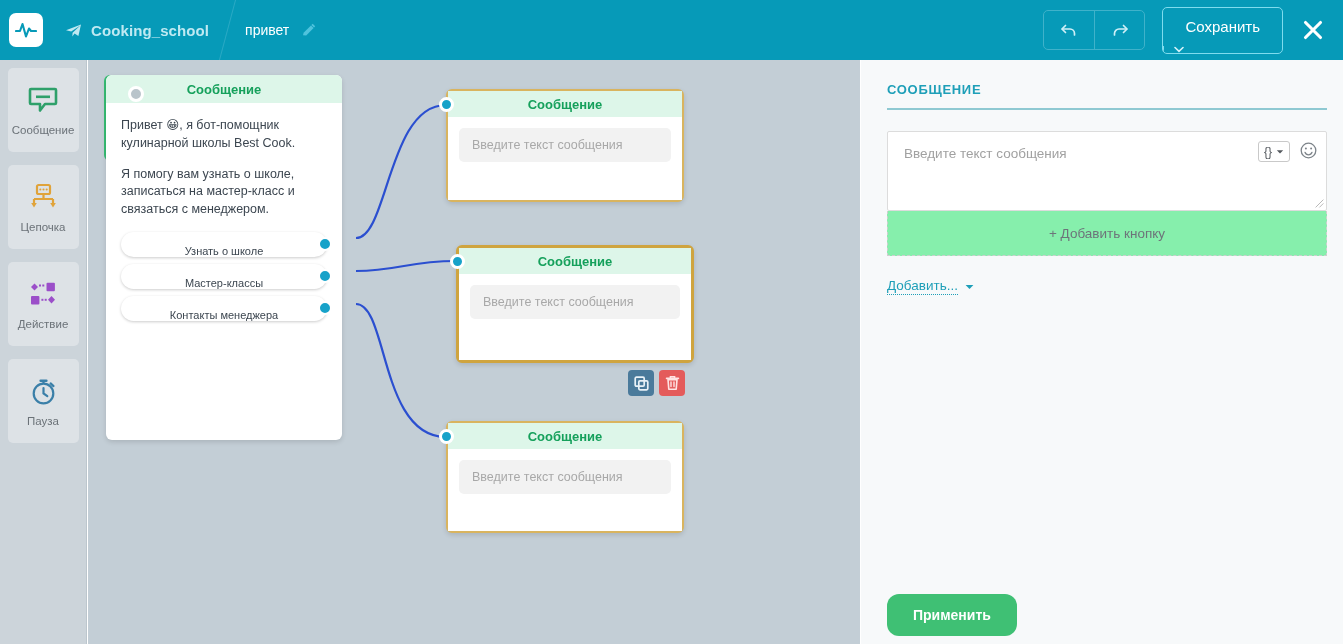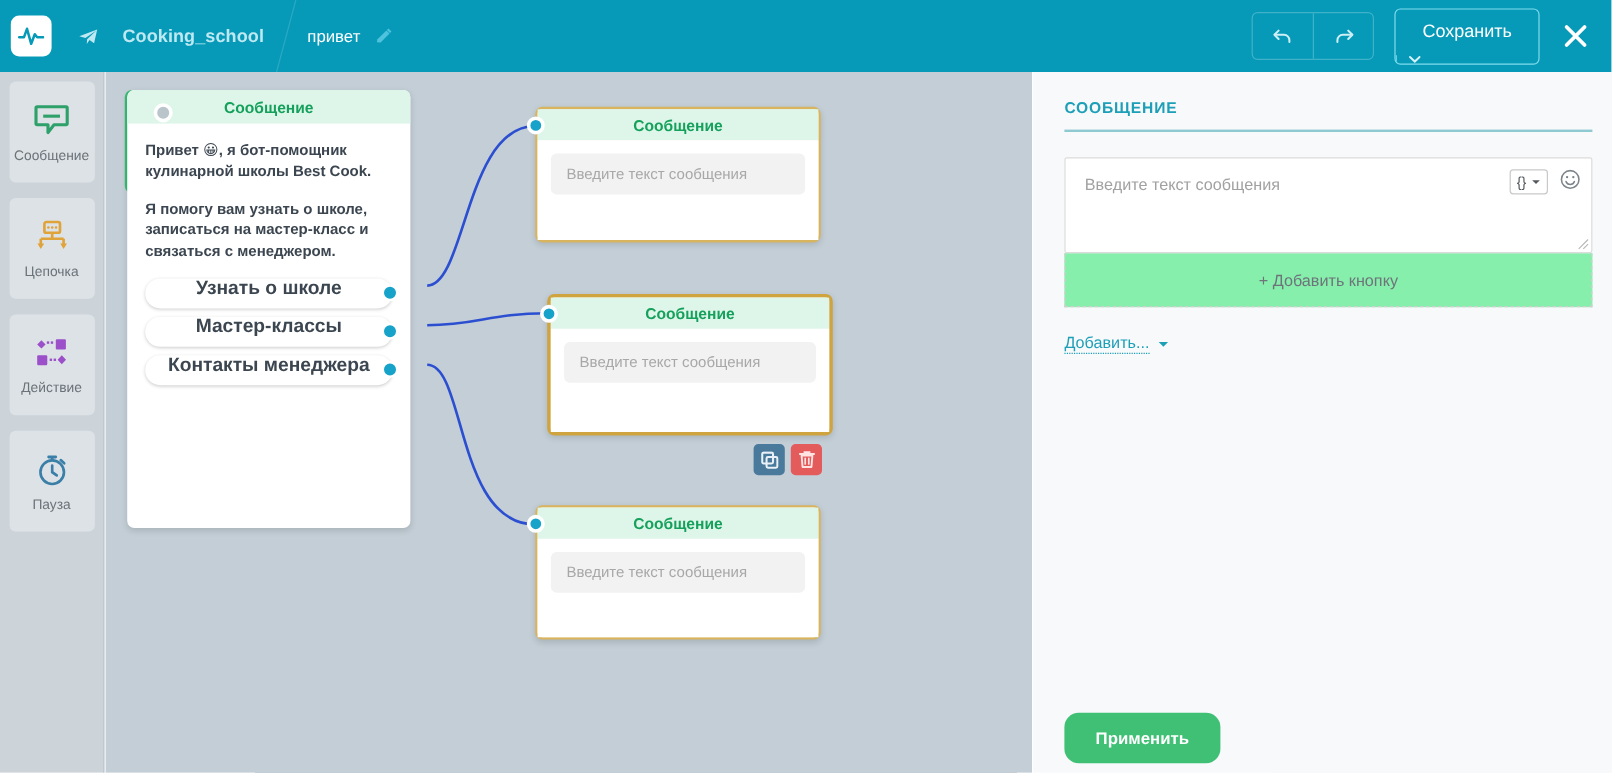--- a/index.html
+++ b/index.html
@@ -20,21 +20,21 @@
     display: flex; align-items: center;
   }
   .logo-box {
     width: 34px; height: 34px; margin-left: 9px;
     background: #ffffff; border-radius: 7px;
     display: flex; align-items: center; justify-content: center;
     flex: 0 0 auto;
   }
   .logo-box svg { display: block; }
   .crumb-project {
-    display: flex; align-items: center; gap: 20px;
+    display: flex; align-items: center; gap: 9px;
     margin-left: 22px; flex: 0 0 auto;
   }
   .tg-icon { display: block; }
   .crumb-project-name {
     color: #bfe9f2; font-size: 15px; font-weight: bold;
     letter-spacing: .1px; white-space: nowrap;
   }
   .crumb-sep {
     width: 34px; height: 60px; flex: 0 0 auto;
     position: relative; margin-left: 2px;
@@ -137,31 +137,31 @@
     box-shadow: 0 2px 5px rgba(0,0,0,.13);
     overflow: hidden;
   }
   .msg-card.first { left: 18px; top: 15px; width: 236px; height: 365px; }
   .msg-head {
     height: 28px; background: #deF7ea;
     display: flex; align-items: center; justify-content: center;
     color: #15a05b; font-size: 13px; font-weight: bold;
   }
   .first .msg-head { background: #ddf6e9; }
-  .msg-body { padding: 14px 15px 10px 15px; font-weight: bold; }
+  .msg-body { padding: 14px 15px 10px 15px; }
   .msg-text { font-size: 12.5px; color: #3c4650; line-height: 1.42; }
   .msg-text p + p { margin-top: 13px; }
 
   .qbtns { margin-top: 13px; display: flex; flex-direction: column; gap: 7px; }
   .qbtn {
     position: relative; height: 25px;
     background: #ffffff; border-radius: 13px;
     box-shadow: 0 1px 3px rgba(0,0,0,.2);
-    display: flex; align-items: flex-start; justify-content: center;
-    font-size: 16px; color: #3c4650; cursor: pointer;
+    display: flex; align-items: flex-end; justify-content: center;
+    font-size: 11px; color: #3c4650; cursor: pointer;
   }
   .qbtn-dot {
     position: absolute; right: -5px; top: 50%; transform: translateY(-50%);
     width: 14px; height: 14px; border-radius: 50%;
     background: #17a2c9; border: 2px solid #ffffff; cursor: pointer;
   }
 
   
   .node-card {
     position: absolute;

